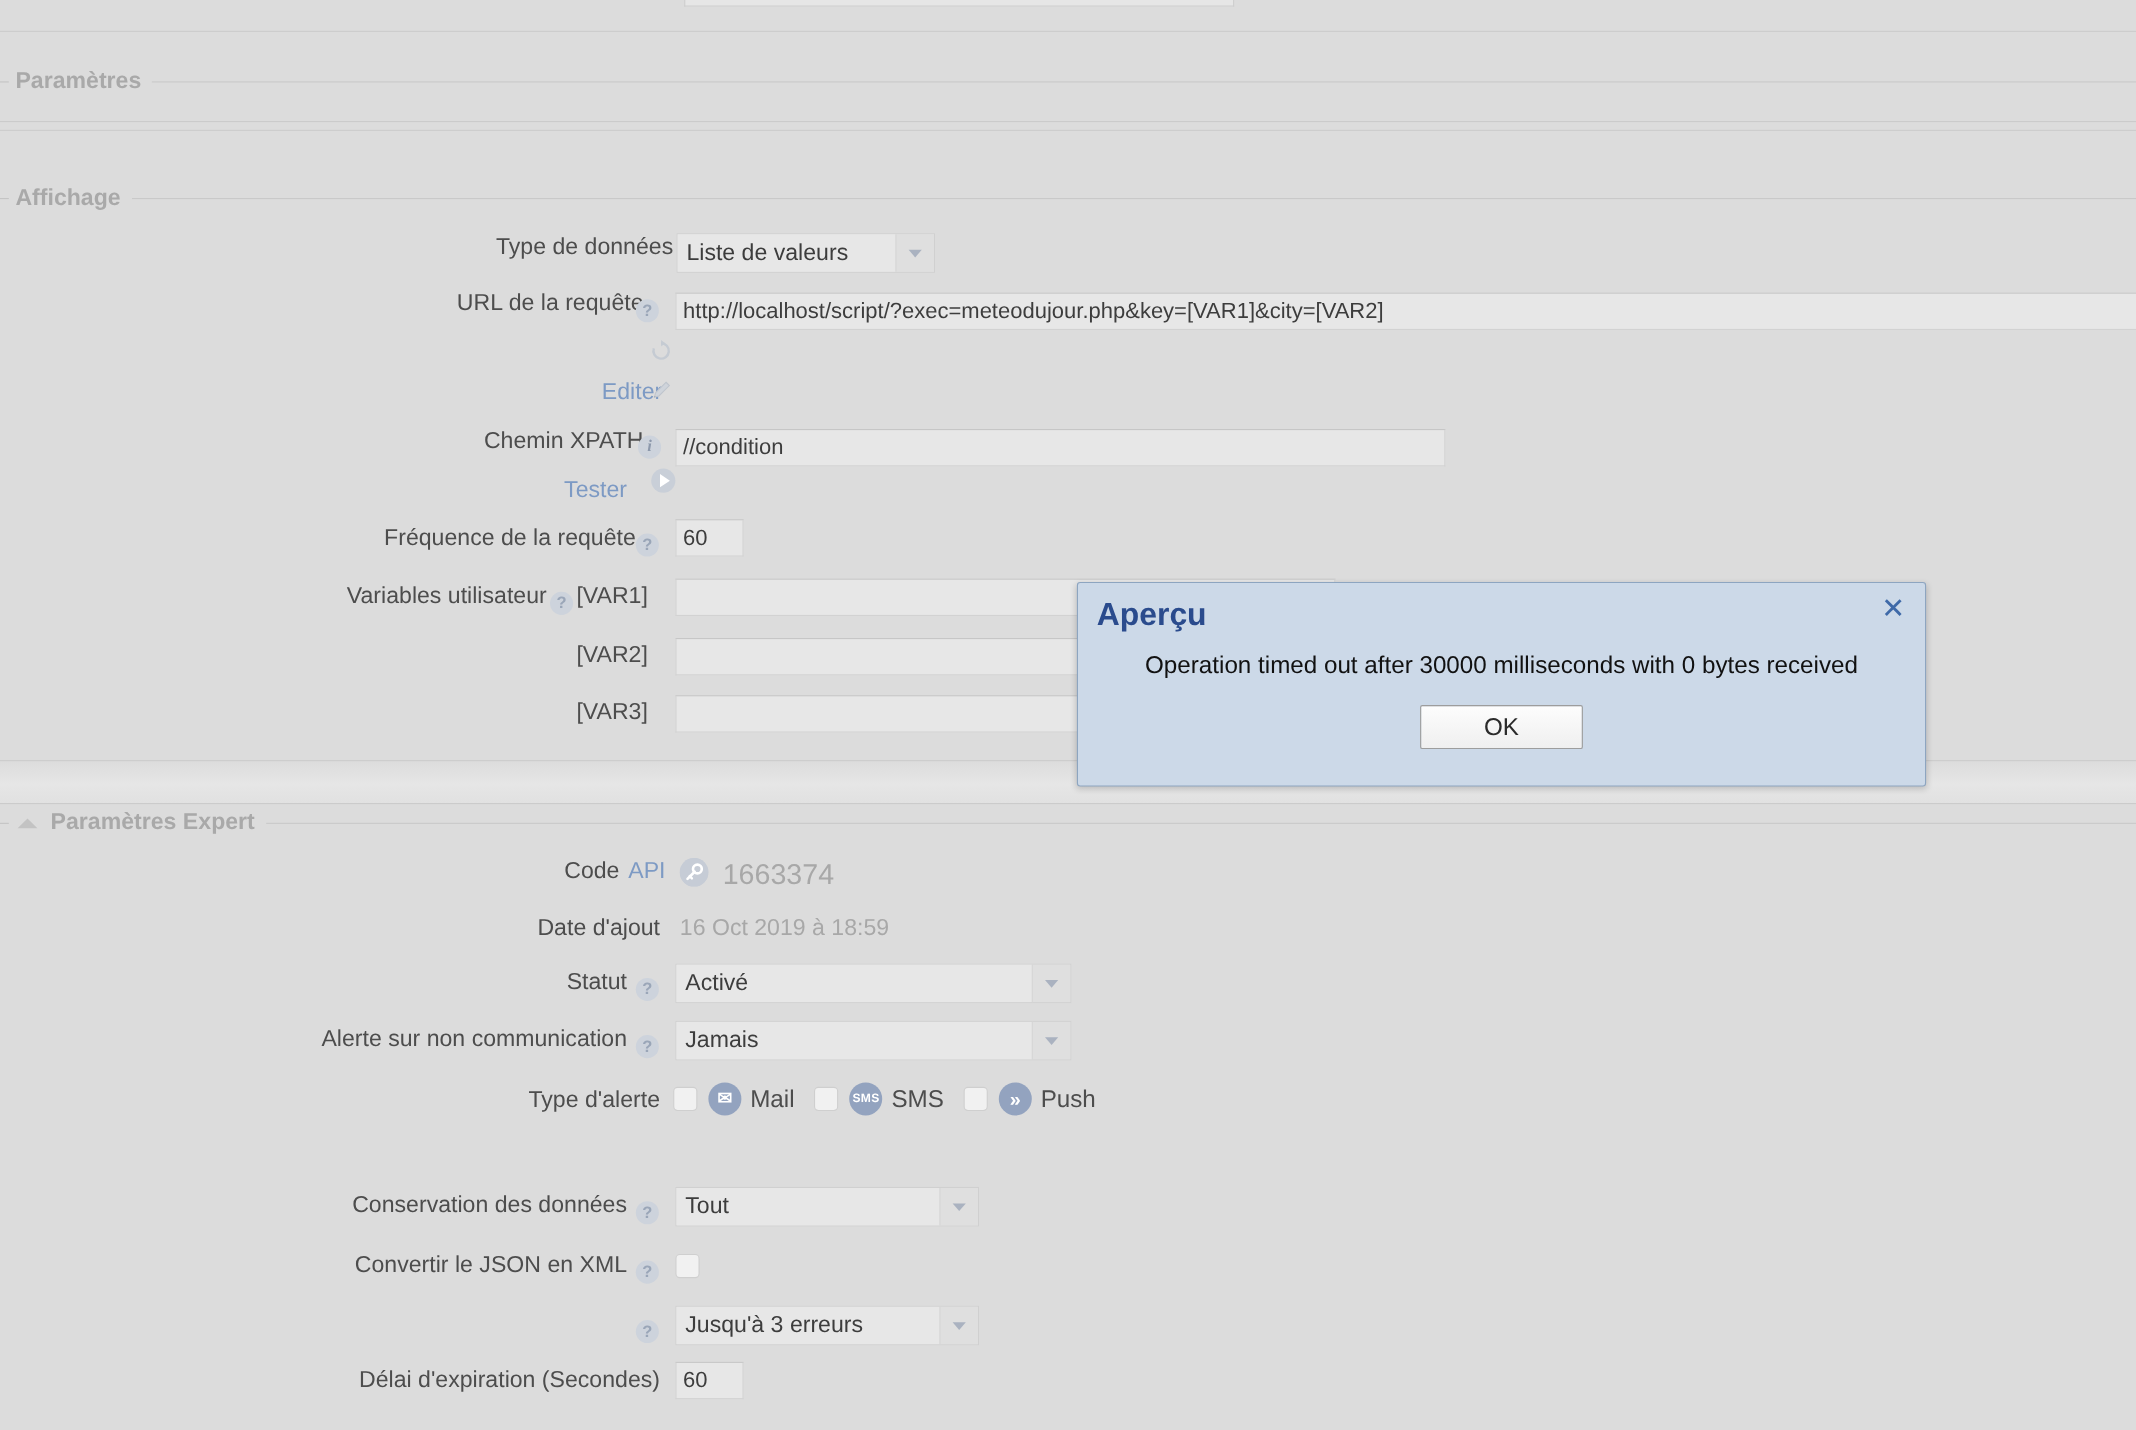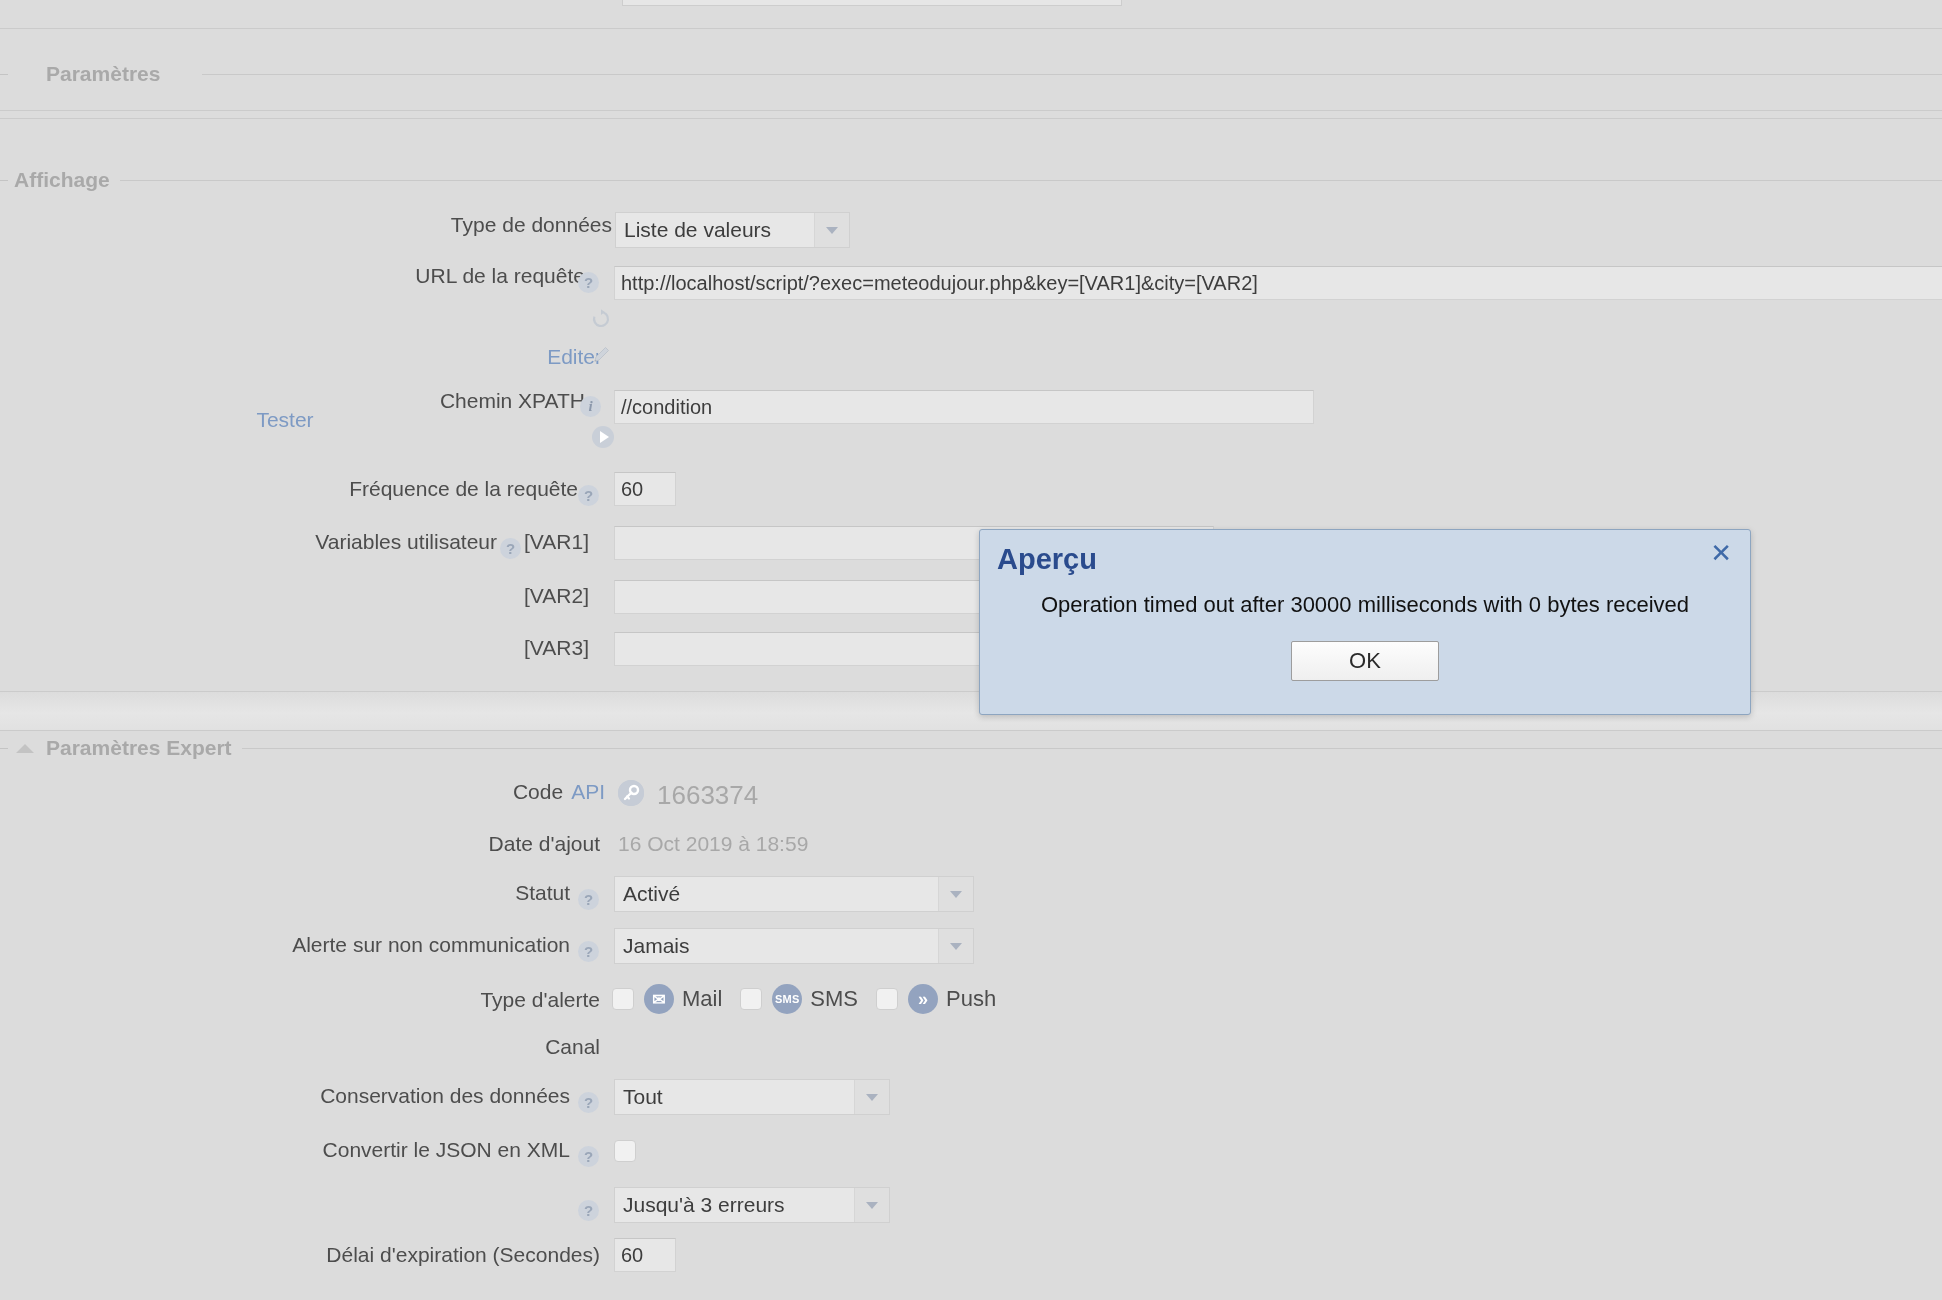--- a/index.html
+++ b/index.html
@@ -318,21 +318,21 @@
 <body>
 
 <div id="page">
 
   <div class="top-stub"></div>
 
   <div class="hline" style="top:28px;"></div>
   <div class="hline" style="top:110px;"></div>
   <div class="hline" style="top:118px;"></div>
 
-  <div class="section" style="top:62px;gap:32px;">
+  <div class="section" style="top:62px;">
     <div class="lead"></div>
     <div class="legend">Paramètres</div>
     <div class="rule"></div>
   </div>
 
   <div class="section" style="top:168px;">
     <div class="lead"></div>
     <div class="legend">Affichage</div>
     <div class="rule"></div>
   </div>
@@ -367,21 +367,21 @@
       <path d="M4.6 17.4l1.5-.4-1.1-1.1z" fill="#9aa1ab"></path>
     </svg>
   </span>
 
   <div class="row" style="left:0; top:389px; width:585px; justify-content:flex-end;">
     <span class="lbl">Chemin XPATH</span>
   </div>
   <span class="info-icon" style="position:absolute; left:580px; top:396px;">i</span>
   <input class="tbox" style="position: absolute; left: 614px; top: 390px; width: 700px;" value="//condition">
 
-  <div class="row" style="left:0; top:408px; width:570px; justify-content:center;">
+  <div class="row" style="left:0; top:434px; width:570px; justify-content:flex-end;">
     <span class="link">Tester</span>
   </div>
   <span class="ic ic-play" style="position:absolute; left:582px; top:426px;"></span>
 
   <div class="row" style="left:0; top:477px; width:578px; justify-content:flex-end;">
     <span class="lbl">Fréquence de la requête</span>
   </div>
   <span class="help-icon" style="position:absolute; left:578px; top:485px;">?</span>
   <input class="tbox" style="position: absolute; left: 614px; top: 472px; width: 62px;" value="60">
 
@@ -467,23 +467,20 @@
       <span class="badge sms" style="margin-left:10px;">SMS</span>
       <span class="alabel">SMS</span>
     </span>
     <span class="alert-item">
       <span class="cbox"></span>
       <span class="badge push" style="margin-left:10px;">»</span>
       <span class="alabel">Push</span>
     </span>
   </div>
 
-  <div class="row" style="left:0; top:1035px; width:600px; justify-content:flex-end;">
-    <span class="lbl">Canal</span>
-  </div>
 
   <div class="row" style="left:0; top:1084px; width:570px; justify-content:flex-end;">
     <span class="lbl">Conservation des données</span>
   </div>
   <span class="help-icon" style="position:absolute; left:578px; top:1092px;">?</span>
   <div class="selwrap" style="position:absolute; left:614px; top:1079px; width:276px;">
     <div class="selval">Tout</div>
     <div class="arrow"></div>
   </div>
 

